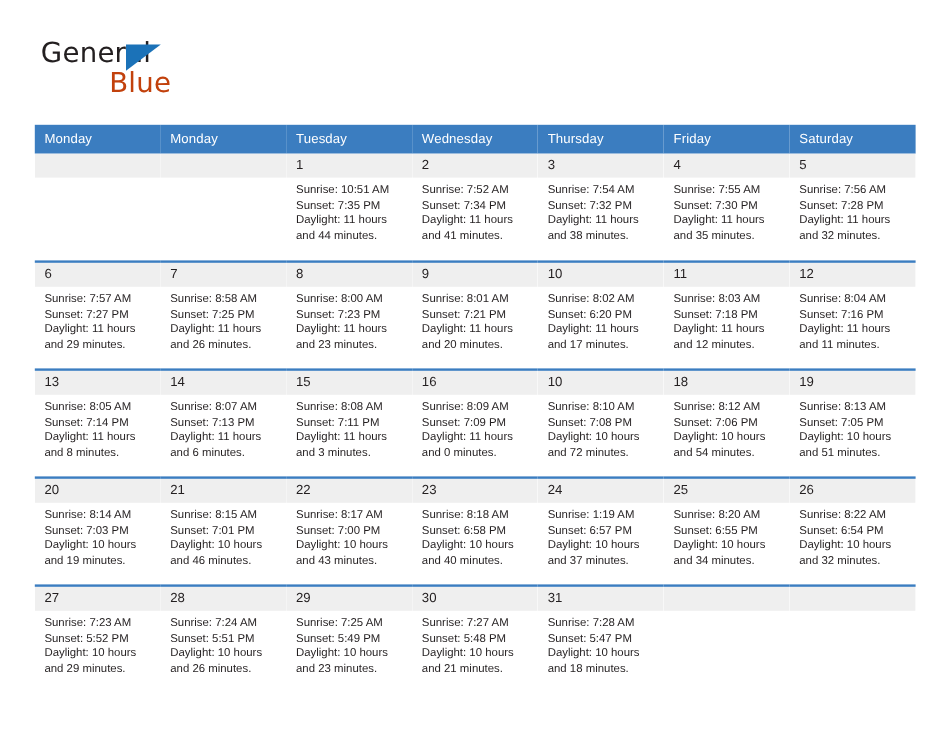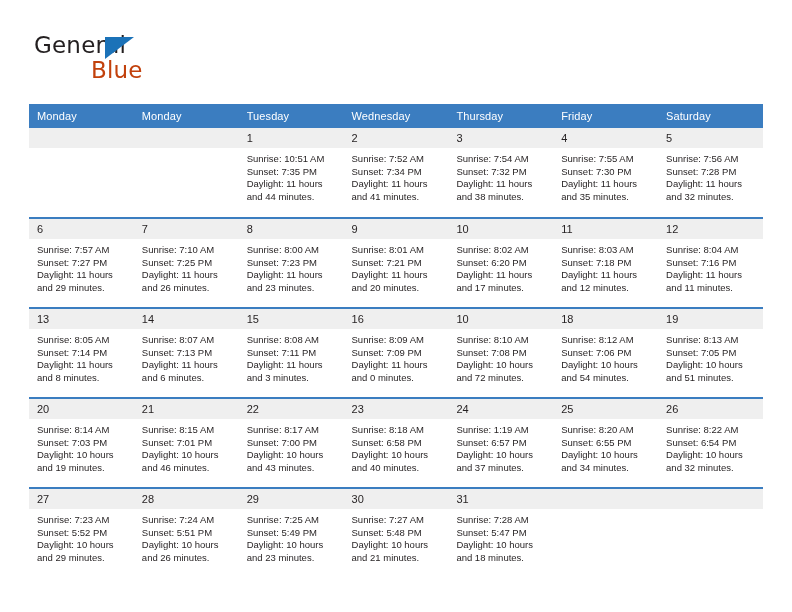--- a/index.html
+++ b/index.html
@@ -269,21 +269,21 @@
                 <div>Sunset: 7:27 PM</div>
                 <div>Daylight: 11 hours</div>
                 <div>and 29 minutes.</div>
               </div>
             </div>
           </td>
           <td>
             <div class="cell-inner">
               <div class="daynum">7</div>
               <div class="info">
-                <div>Sunrise: 7:10 AM</div>
+                <div>Sunrise: 8:58 AM</div>
                 <div>Sunset: 7:25 PM</div>
                 <div>Daylight: 11 hours</div>
                 <div>and 26 minutes.</div>
               </div>
             </div>
           </td>
           <td>
             <div class="cell-inner">
               <div class="daynum">8</div>
               <div class="info">

